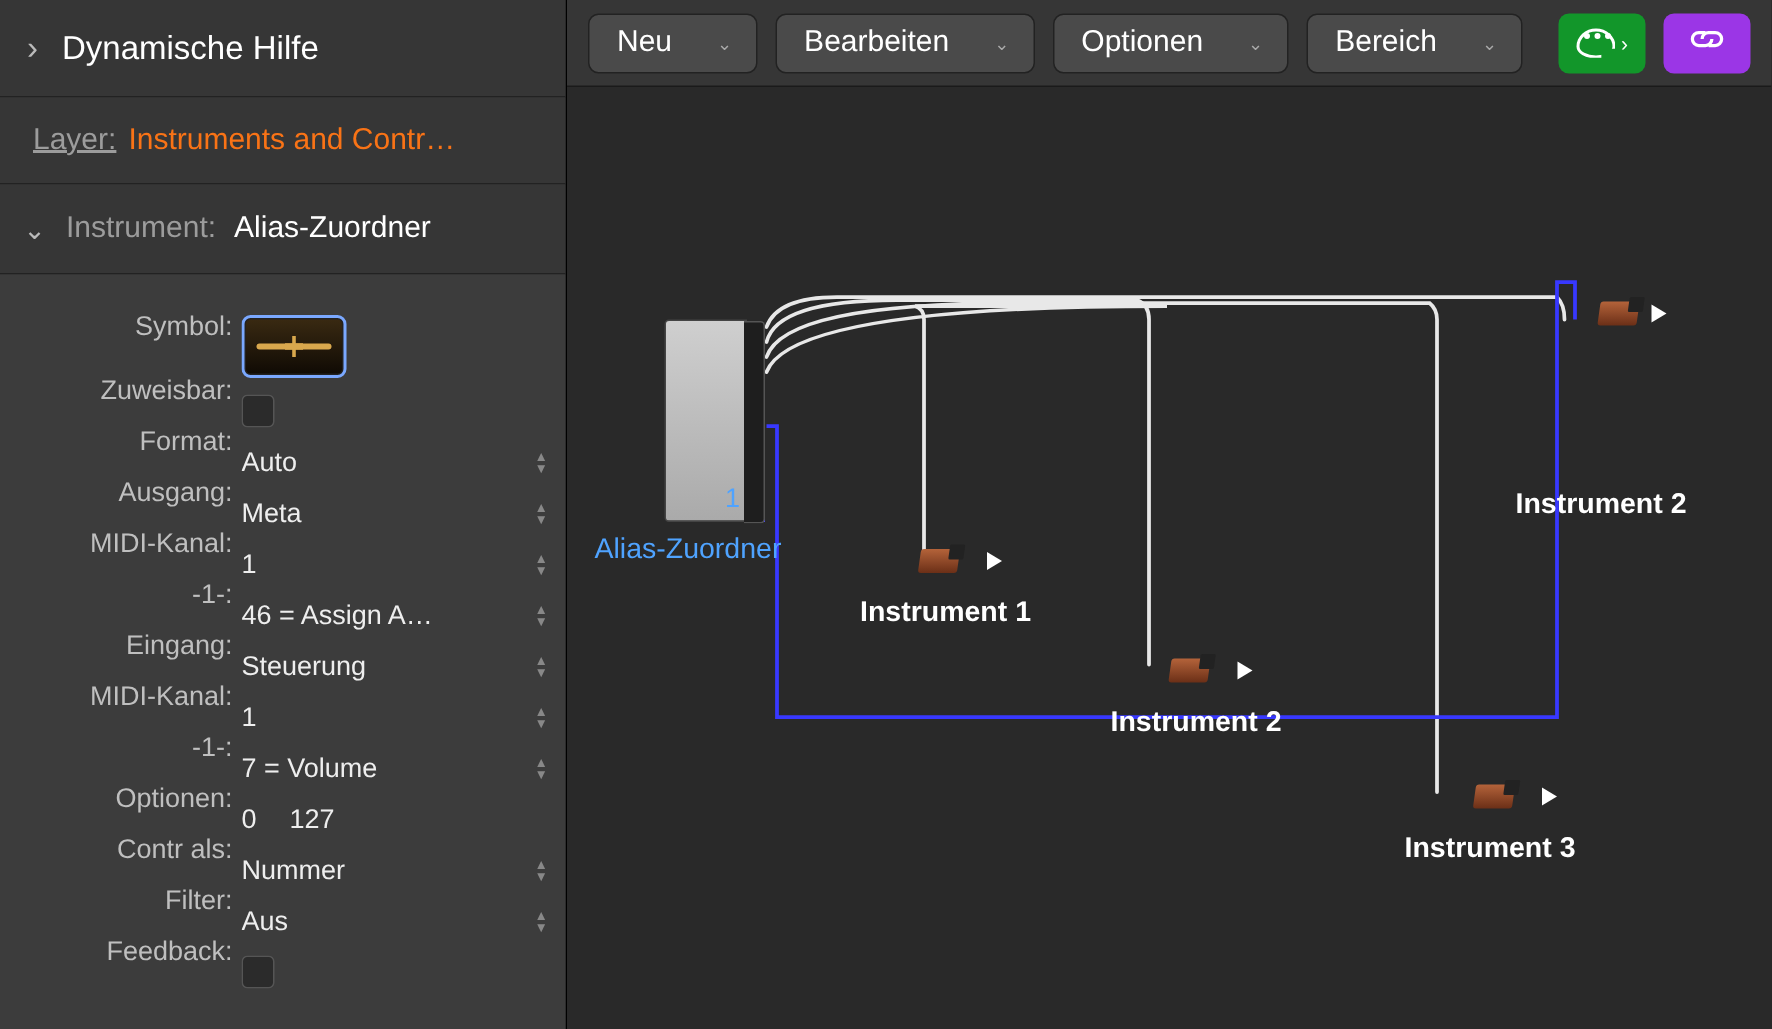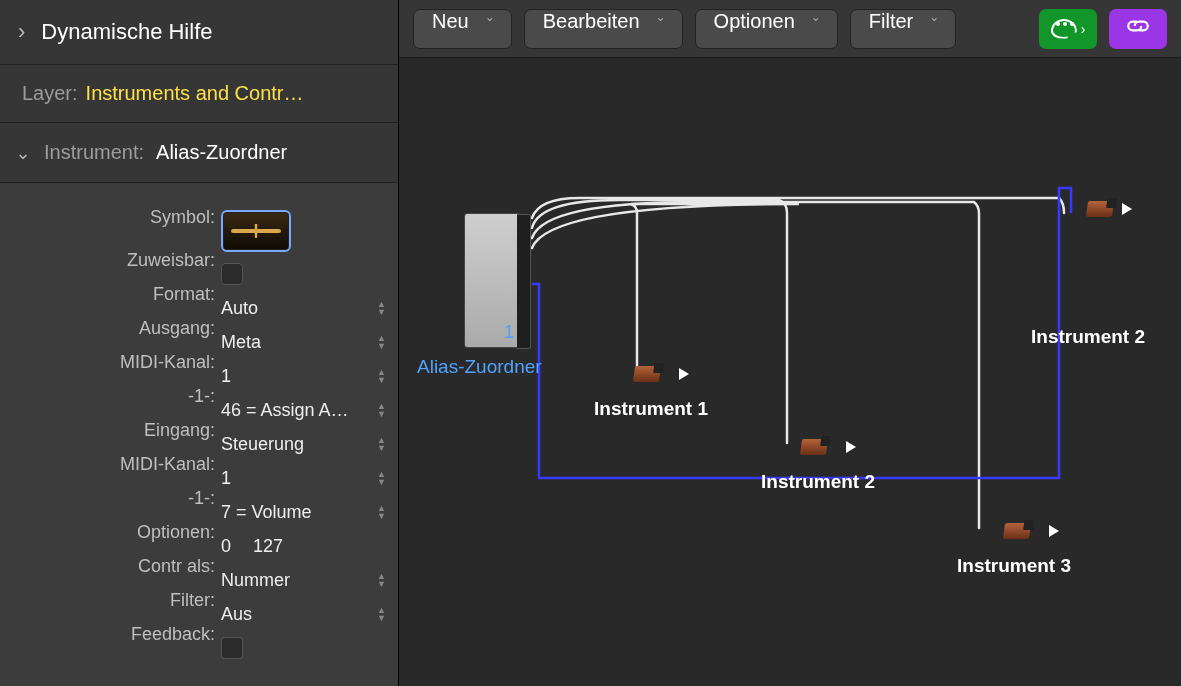--- a/index.html
+++ b/index.html
@@ -42,22 +42,22 @@
   }
   .layer-row {
     height: 58px;
     display: flex;
     align-items: center;
     padding: 0 22px;
     border-bottom: 1px solid #222;
     background: #363636;
     font-size: 20px;
   }
-  .layer-row .lbl { color: #9c9c9c; margin-right: 8px; }
-  .layer-row .val { color: #fde047; white-space: nowrap; overflow: hidden; text-overflow: ellipsis; }
+  .layer-row .lbl { color: #9c9c9c; margin-right: 8px; text-decoration: underline; }
+  .layer-row .val { color: #f97316; white-space: nowrap; overflow: hidden; text-overflow: ellipsis; }
   .instr-header {
     height: 60px;
     display: flex;
     align-items: center;
     padding: 0 12px;
     border-bottom: 1px solid #222;
     background: #363636;
     gap: 10px;
     font-size: 20px;
   }
@@ -72,21 +72,21 @@
     background: #3c3c3c;
     padding: 8px 0 0 0;
   }
   .prow {
     display: flex;
     align-items: center;
     height: 34px;
     padding: 0 6px 0 0;
   }
   .prow .plabel {
-    width: 221px;
+    width: 161px;
     text-align: right;
     color: #bfbfbf;
     font-size: 18px;
     padding-right: 6px;
   }
   .prow .pval {
     flex: 1;
     color: #eee;
     font-size: 18px;
     display: flex;
@@ -150,21 +150,22 @@
   }
   .tbtn {
     height: 40px;
     background: #4a4a4a;
     border: 1px solid #222;
     border-radius: 7px;
     color: #fff;
     font-size: 20px;
     padding: 0 16px 0 18px;
     display: flex;
-    gap: 16px;
+    align-items: center;
+    gap: 30px;
     cursor: pointer;
   }
   .tbtn .dd { color: #aaa; font-size: 12px; }
   .spacer { flex: 1; }
   .iconbtn {
     width: 58px; height: 40px;
     border-radius: 7px;
     display:flex; align-items:center; justify-content:center;
     cursor:pointer;
     font-size: 20px;
@@ -374,21 +375,21 @@
       </div>
       <div class="tbtn">
         <span>Bearbeiten</span>
           <span class="dd">⌄</span>
       </div>
       <div class="tbtn">
         <span>Optionen</span>
           <span class="dd">⌄</span>
       </div>
       <div class="tbtn">
-        <span>Filter</span>
+        <span>Bereich</span>
           <span class="dd">⌄</span>
       </div>
       <div class="spacer"></div>
       <div class="iconbtn green">
         <span class="palette-icon">
           <span class="dots">
               <span></span>
               <span></span>
               <span></span>
             </span>

